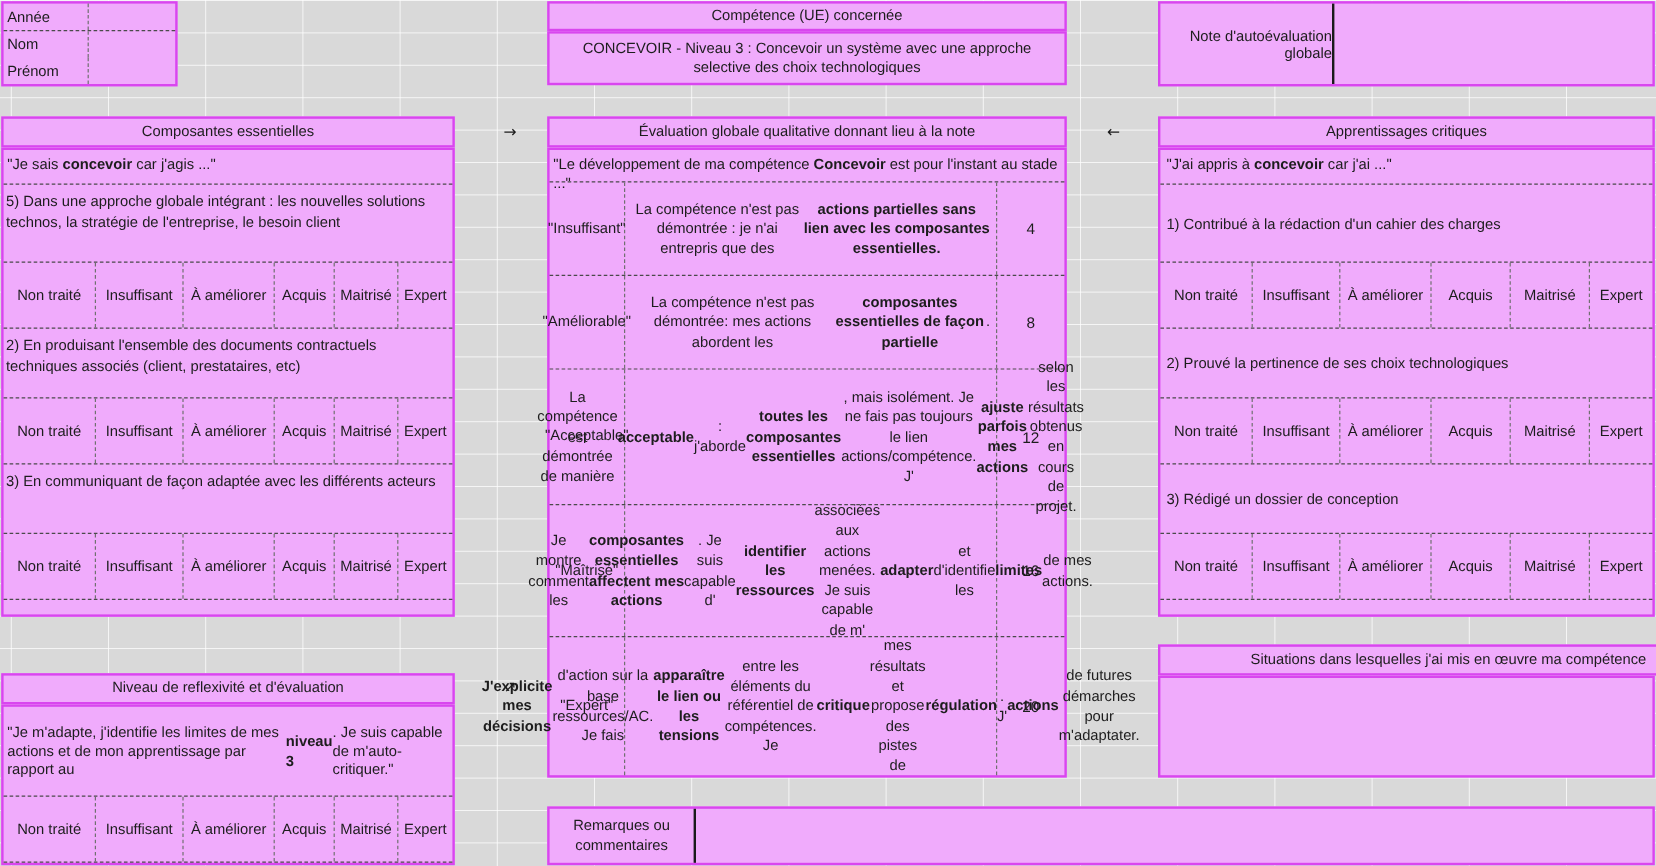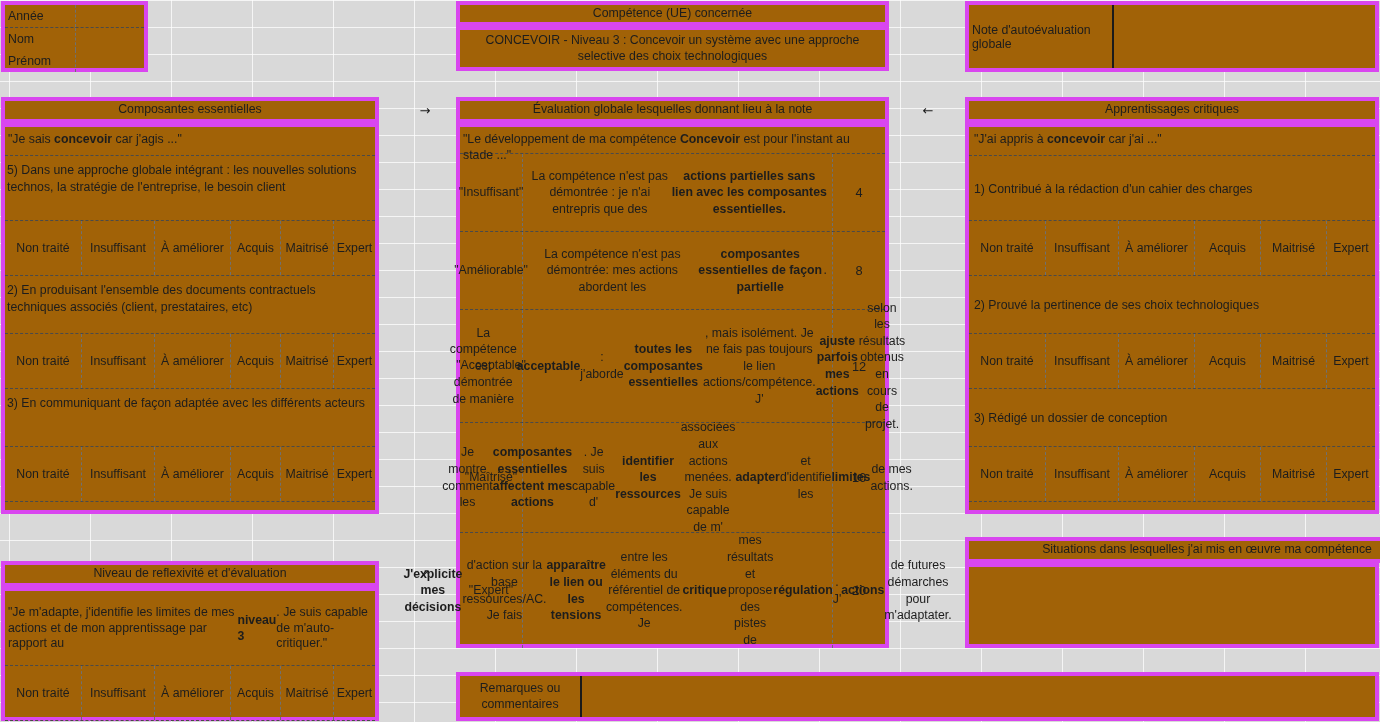--- a/index.html
+++ b/index.html
@@ -19,22 +19,22 @@
     position: absolute; left: 0; top: 0; width: 1380px; height: 722px;
     background-image:
       linear-gradient(to right, rgba(255,255,255,0.75) 1px, transparent 1px),
       linear-gradient(to bottom, rgba(255,255,255,0.75) 1px, transparent 1px);
     background-size: 81px 27px;
     background-position: 9px 0px;
     pointer-events: none;
   }
   .box {
     position: absolute;
-    background: #a16207;
-    border: 4px solid #d946ef;
+    background: #f0abfc;
+    border: 2px solid #d946ef;
   }
   .hdr {
     text-align: center;
     font-size: 12.3px;
     color: #1d1d1d;
     display: flex; align-items: center; justify-content: center;
     padding: 2px 4px;
     line-height: 1.25;
   }
   .dash-b  { border-bottom: 1px dashed #4a4a4a; }
@@ -116,21 +116,21 @@
     </div>
     <div style="display:flex; height:22px;">
       <div class="lbl-cell dash-r" style="width:71px; height:100%;">Prénom</div>
       <div class="lbl-cell" style="flex:1; height:100%;"></div>
     </div>
   </div>
 
   <div class="box hdr" style="left:456px; top:1px; width:433px; height:25px;">Compétence (UE) concernée</div>
   <div class="box hdr" style="left:456px; top:26px; width:433px; height:45px;">CONCEVOIR - Niveau 3 : Concevoir un système avec une approche selective des choix technologiques</div>
 
-  <div class="box" style="left:965px; top:1px; width:414px; height:71px; padding:0;">
+  <div class="box" style="left:965px; top:1px; width:414px; height:71px; padding:0;text-align:right;">
     <div style="display:flex; height:100%;">
       <div class="lbl-cell" style="width:145px; border-right:2px solid #1a1a1a;">Note d'autoévaluation globale</div>
       <div class="lbl-cell" style="flex:1;"></div>
     </div>
   </div>
 
   <div class="arrow" style="left:400px; top:100px; width:50px; height:20px;">→</div>
   <div class="arrow" style="left:903px; top:100px; width:50px; height:20px;">←</div>
   <div class="arrow" style="left:400px; top:563px; width:50px; height:20px;">↗</div>
 
@@ -184,21 +184,21 @@
     <div class="scale" style="height:56px;">
       <div class="cell" style="width:77px;">Non traité</div>
       <div class="cell" style="width:73px;">Insuffisant</div>
       <div class="cell" style="width:76px;">À améliorer</div>
       <div class="cell" style="width:50px;">Acquis</div>
       <div class="cell" style="width:53px;">Maitrisé</div>
       <div class="cell" style="flex:1;">Expert</div>
     </div>
   </div>
 
-  <div class="box hdr" style="left:456px; top:97px; width:433px; height:26px;">Évaluation globale lesquelles donnant lieu à la note</div>
+  <div class="box hdr" style="left:456px; top:97px; width:433px; height:26px;">Évaluation globale qualitative donnant lieu à la note</div>
 
   <div class="box" style="left:456px; top:123px; width:433px; height:525px; padding:0;">
     <div class="quote dash-b" style="height:27px;">"Le développement de ma compétence <b>Concevoir</b> est pour l'instant au stade ..."</div>
 
     <div class="evrow dash-b" style="height:78px;">
       <div class="lvl" style="width:63px;">"Insuffisant"</div>
       <div class="desc" style="width:310px;">La compétence n'est pas démontrée : je n'ai entrepris que des <b>actions partielles sans lien avec les composantes essentielles.</b></div>
       <div class="pts" style="flex:1;">4</div>
     </div>
 

